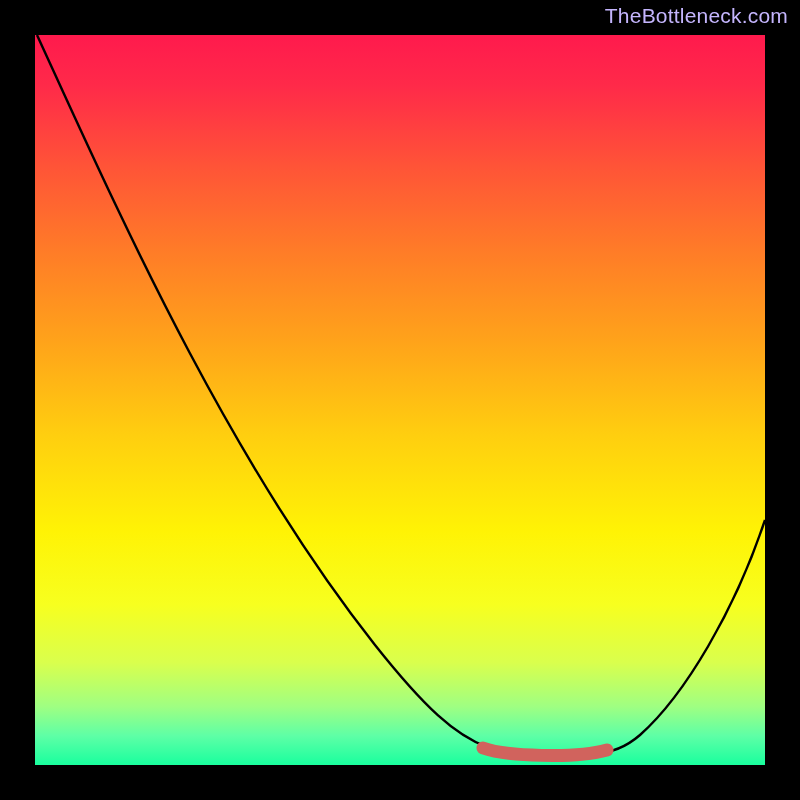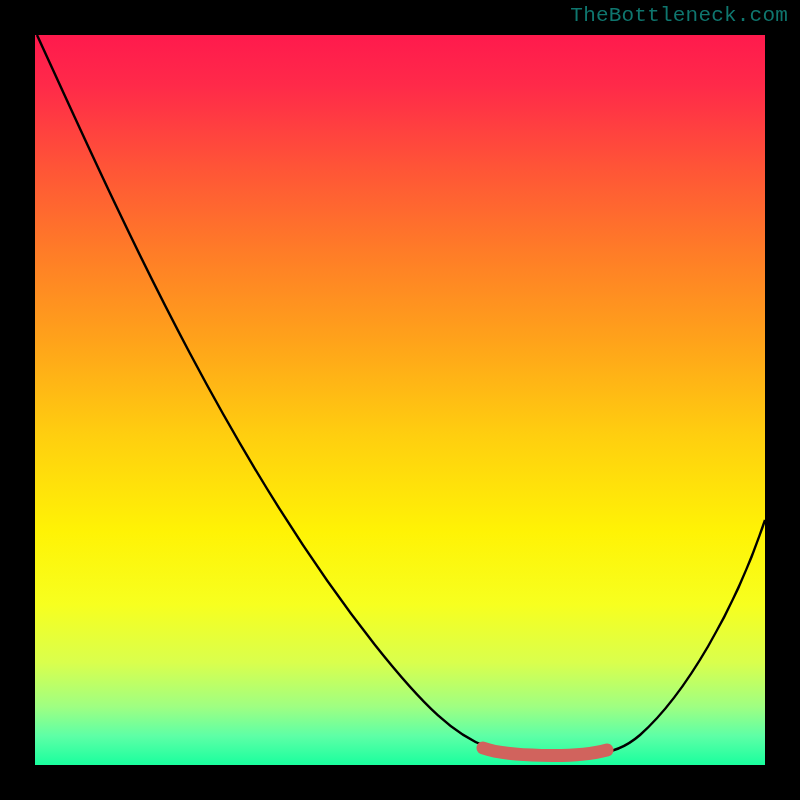--- a/index.html
+++ b/index.html
@@ -16,26 +16,25 @@
     left: 0;
     top: 0;
     width: 800px;
     height: 800px;
     background: #000;
   }
   .watermark {
     position: absolute;
     top: 4px;
     right: 12px;
-    color: #0f766e;
+    color: #c4b5fd;
     font-size: 21px;
     font-weight: 500;
     letter-spacing: 0.2px;
     user-select: none;
-    font-family: Liberation Mono, monospace;
   }
   .plot {
     position: absolute;
     left: 35px;
     top: 35px;
     width: 730px;
     height: 730px;
     overflow: hidden;
   }
   .gradient {

